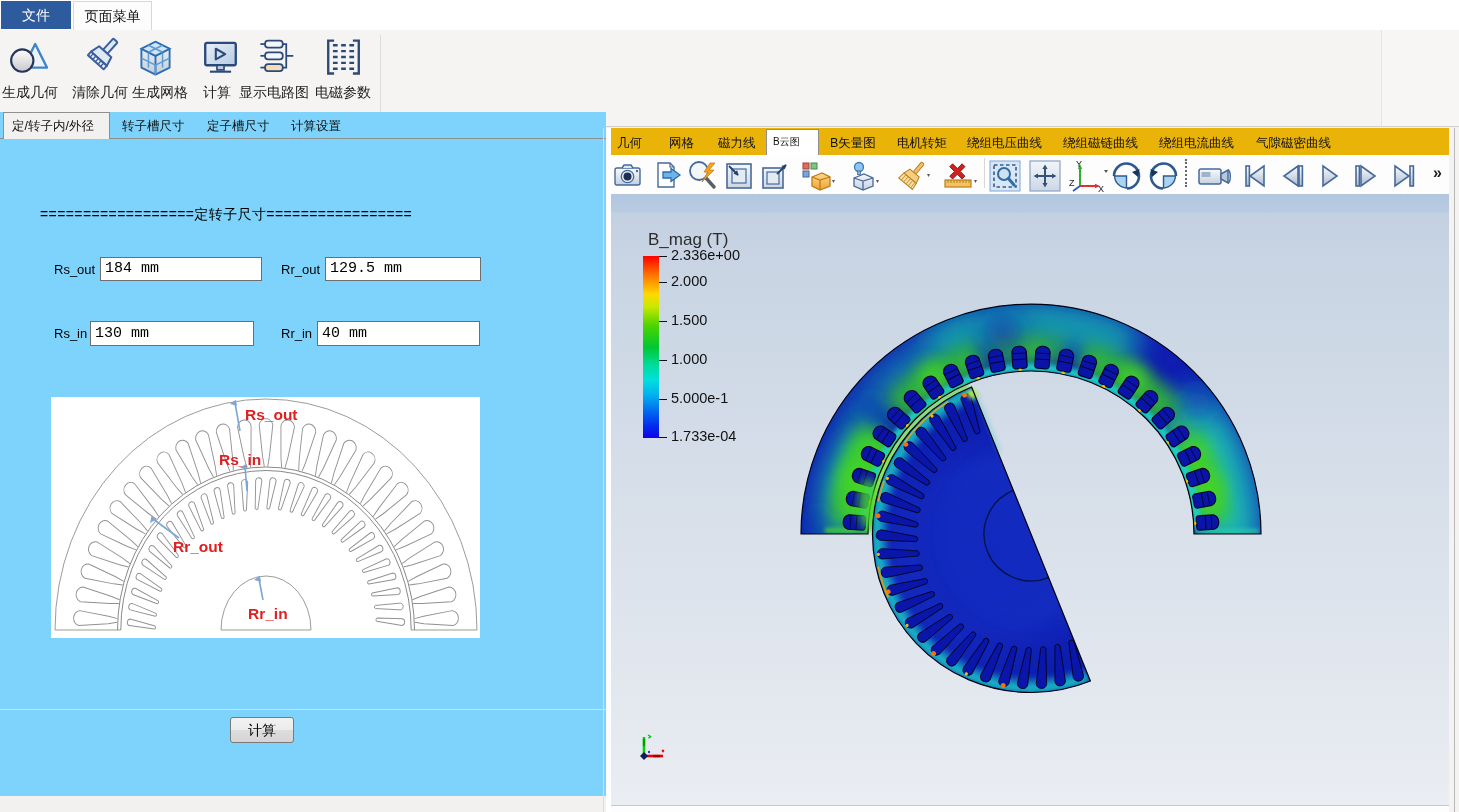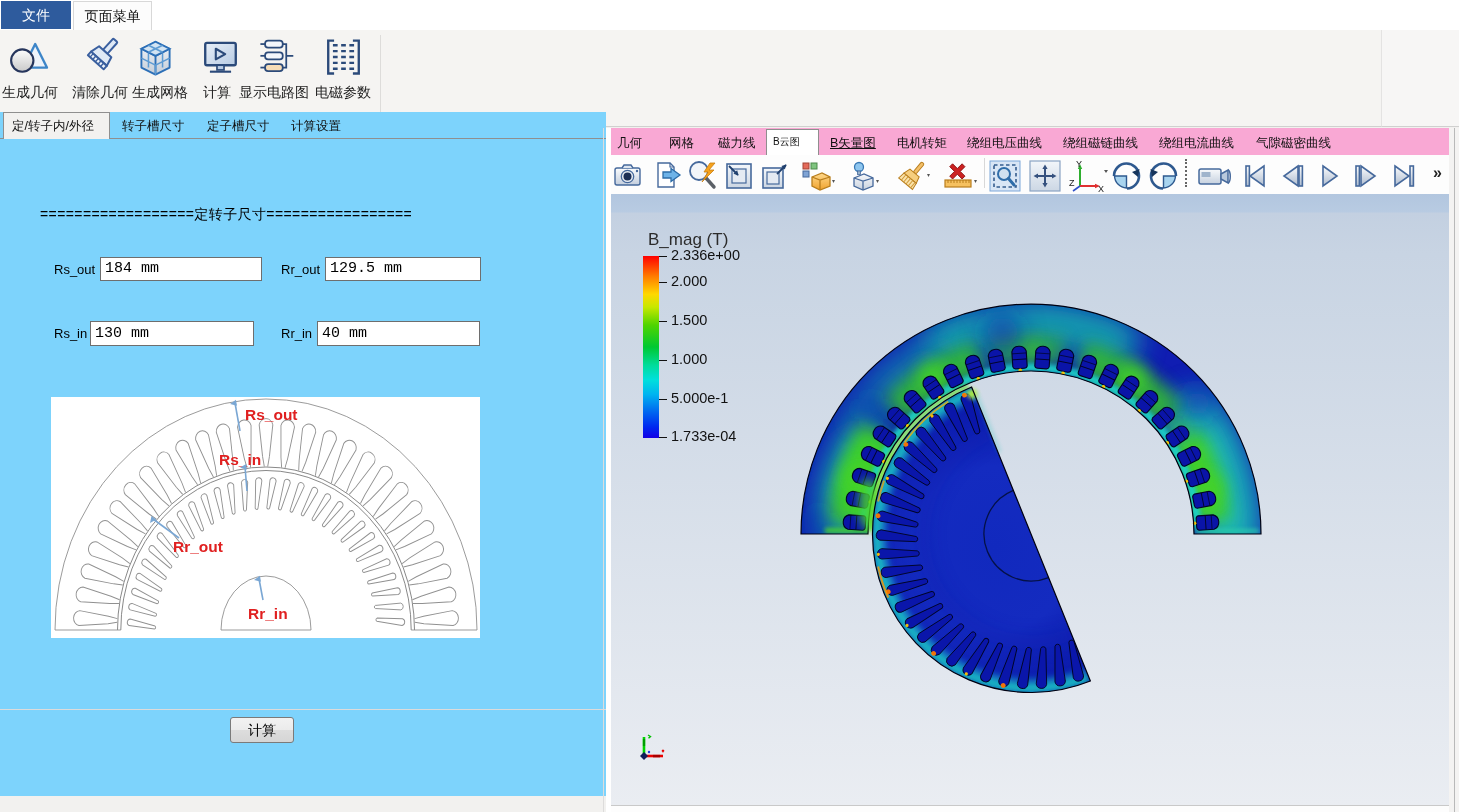--- a/index.html
+++ b/index.html
@@ -369,27 +369,27 @@
         <line x1="212" y1="203" x2="208" y2="182" stroke="#7aa7d4" stroke-width="1.6" fill="none" marker-end="url(#bah)"></line>
       </svg>
     </div>
   <div class="abs" style="left:0;top:597px;width:606px;border-top:1px solid #dcdbda"></div>
   <div class="abs" style="left:230px;top:605px;width:64px;height:26px;border:1px solid #7a7a7a;border-radius:3px;background:linear-gradient(to bottom,#f2f2f2 0%,#ebebeb 50%,#dddddd 50%,#d5d5d5 100%);font-size:14px;text-align:center;line-height:24px;color:#000">计算</div>
 </div>
 <div class="abs" style="left:603px;top:128px;width:1px;height:684px;background:#dddcdb"></div>
 <div class="abs" style="left:606px;top:128px;width:5px;height:684px;background:#ffffff"></div>
 
 <div class="abs" style="left:611px;top:128px;width:843px;height:684px;background:#fdfdfd">
-  <div class="abs" style="left:0;top:0;width:843px;height:38px;background:#f9a8d4;border-bottom:5px solid #84cc16">
+  <div class="abs" style="left:0;top:0;width:843px;height:38px;background:#eab308;border-bottom:5px solid #84cc16">
       <div style="position:absolute;left:155px;top:1px;width:53px;height:26px;background:#fff;border:1px solid #8f8f8f;border-bottom:none;box-sizing:border-box"></div>
       <div style="position:absolute;left:6px;top:7px;font-size:12.5px;color:#111;white-space:nowrap;">几何</div>
       <div style="position:absolute;left:58px;top:7px;font-size:12.5px;color:#111;white-space:nowrap;">网格</div>
       <div style="position:absolute;left:107px;top:7px;font-size:12.5px;color:#111;white-space:nowrap;">磁力线</div>
       <div style="position:absolute;left:162px;top:7px;font-size:10px;color:#111;white-space:nowrap;">B云图</div>
-      <div style="position:absolute;left:219px;top:7px;font-size:12.5px;color:#111;white-space:nowrap;text-decoration:underline;">B矢量图</div>
+      <div style="position:absolute;left:219px;top:7px;font-size:12.5px;color:#111;white-space:nowrap;">B矢量图</div>
       <div style="position:absolute;left:286px;top:7px;font-size:12.5px;color:#111;white-space:nowrap;">电机转矩</div>
       <div style="position:absolute;left:356px;top:7px;font-size:12.5px;color:#111;white-space:nowrap;">绕组电压曲线</div>
       <div style="position:absolute;left:452px;top:7px;font-size:12.5px;color:#111;white-space:nowrap;">绕组磁链曲线</div>
       <div style="position:absolute;left:548px;top:7px;font-size:12.5px;color:#111;white-space:nowrap;">绕组电流曲线</div>
       <div style="position:absolute;left:645px;top:7px;font-size:12.5px;color:#111;white-space:nowrap;">气隙磁密曲线</div>
     </div>
   <div class="abs" style="left:0;top:27px;width:843px;height:39px;background:#fdfdfd">
       <div style="position:absolute;left:2px;top:5px;width:30px;height:32px"><svg width="30" height="32" viewBox="0 0 30 32">
           <defs>
             <linearGradient id="cmg" x1="0" y1="0" x2="0" y2="1">

